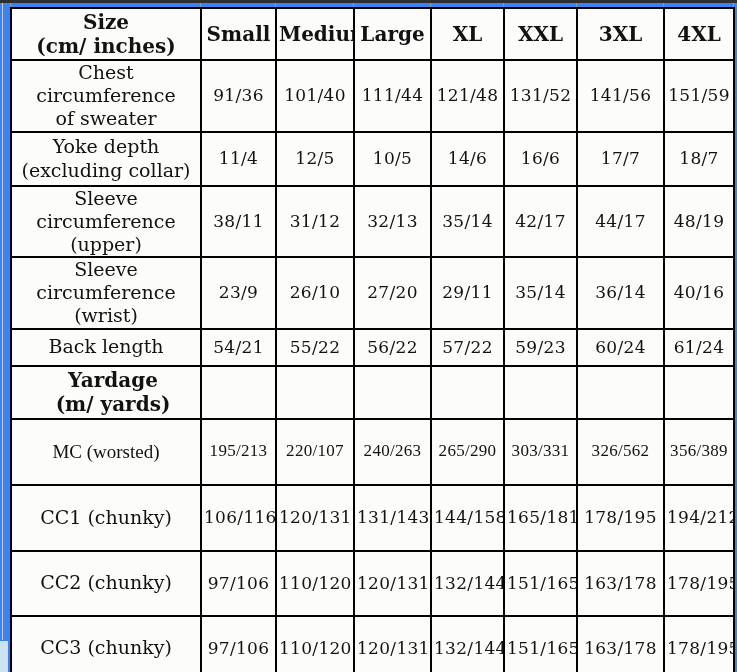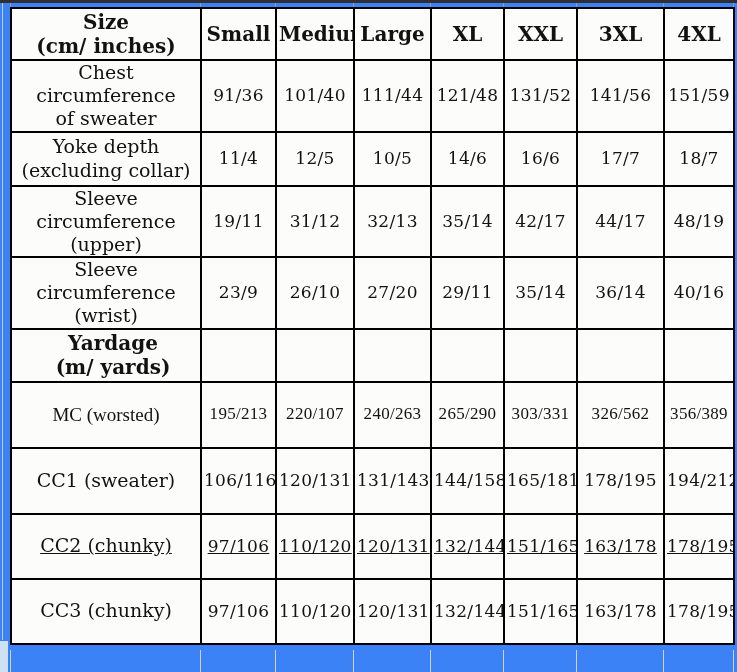--- a/index.html
+++ b/index.html
@@ -102,38 +102,48 @@
           <td class="value">12/5</td>
           <td class="value">10/5</td>
           <td class="value">14/6</td>
           <td class="value">16/6</td>
           <td class="value">17/7</td>
           <td class="value">18/7</td>
         </tr>
         <tr style="height: 54px;">
           <td class="label">Sleeve circumference
 (upper)</td>
-          <td class="value">19/11</td>
+          <td class="value">38/11</td>
           <td class="value">31/12</td>
           <td class="value">32/13</td>
           <td class="value">35/14</td>
           <td class="value">42/17</td>
           <td class="value">44/17</td>
           <td class="value">48/19</td>
         </tr>
         <tr style="height: 54px;">
           <td class="label">Sleeve circumference
 (wrist)</td>
           <td class="value">23/9</td>
           <td class="value">26/10</td>
           <td class="value">27/20</td>
           <td class="value">29/11</td>
           <td class="value">35/14</td>
           <td class="value">36/14</td>
           <td class="value">40/16</td>
+        </tr>
+        <tr style="height: 37px;">
+          <td class="label">Back length</td>
+          <td class="value">54/21</td>
+          <td class="value">55/22</td>
+          <td class="value">56/22</td>
+          <td class="value">57/22</td>
+          <td class="value">59/23</td>
+          <td class="value">60/24</td>
+          <td class="value">61/24</td>
         </tr>
         <tr style="height: 53px;">
           <td class="label bold">Yardage
 (m/ yards)</td>
           <td class="value"></td>
           <td class="value"></td>
           <td class="value"></td>
           <td class="value"></td>
           <td class="value"></td>
           <td class="value"></td>
@@ -143,30 +153,30 @@
           <td class="label">MC (worsted)</td>
           <td class="value">195/213</td>
           <td class="value">220/107</td>
           <td class="value">240/263</td>
           <td class="value">265/290</td>
           <td class="value">303/331</td>
           <td class="value">326/562</td>
           <td class="value">356/389</td>
         </tr>
         <tr style="height: 66px;">
-          <td class="label">CC1 (sweater)</td>
+          <td class="label">CC1 (chunky)</td>
           <td class="value">106/116</td>
           <td class="value">120/131</td>
           <td class="value">131/143</td>
           <td class="value">144/158</td>
           <td class="value">165/181</td>
           <td class="value">178/195</td>
           <td class="value">194/212</td>
         </tr>
-        <tr style="height: 65px; text-decoration: underline;">
+        <tr style="height: 65px;">
           <td class="label">CC2 (chunky)</td>
           <td class="value">97/106</td>
           <td class="value">110/120</td>
           <td class="value">120/131</td>
           <td class="value">132/144</td>
           <td class="value">151/165</td>
           <td class="value">163/178</td>
           <td class="value">178/195</td>
         </tr>
         <tr style="height: 65px;">

